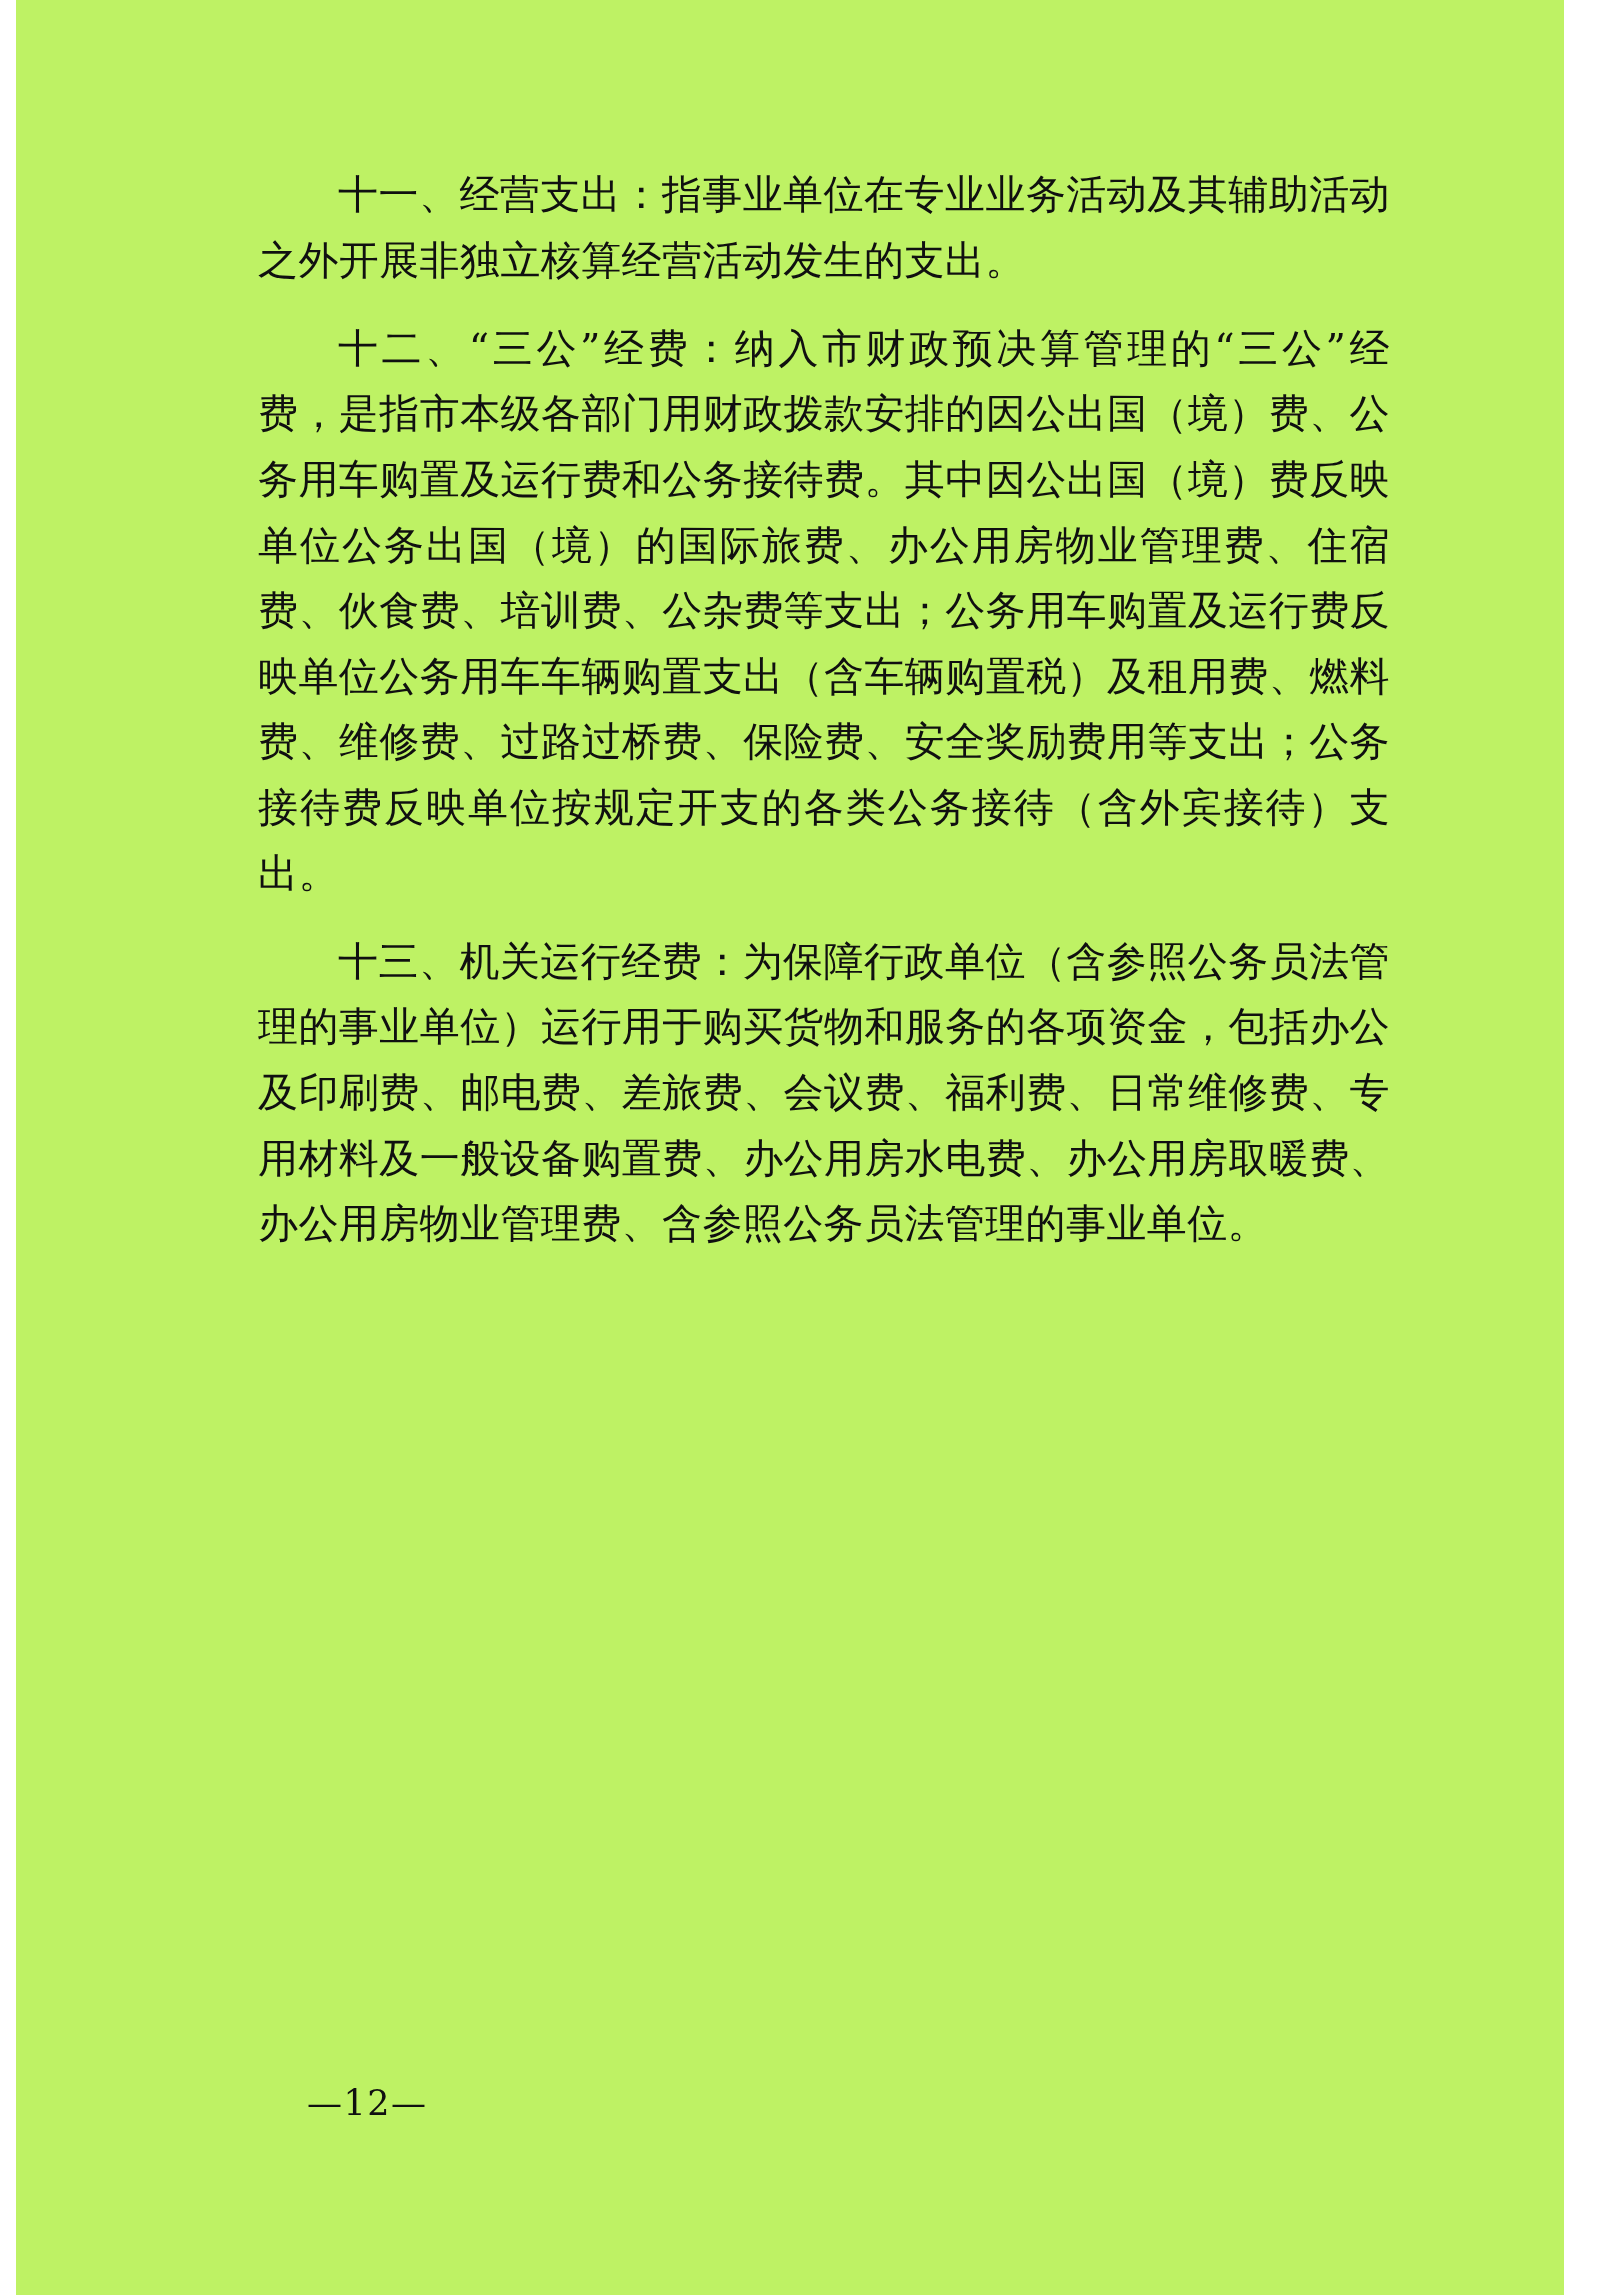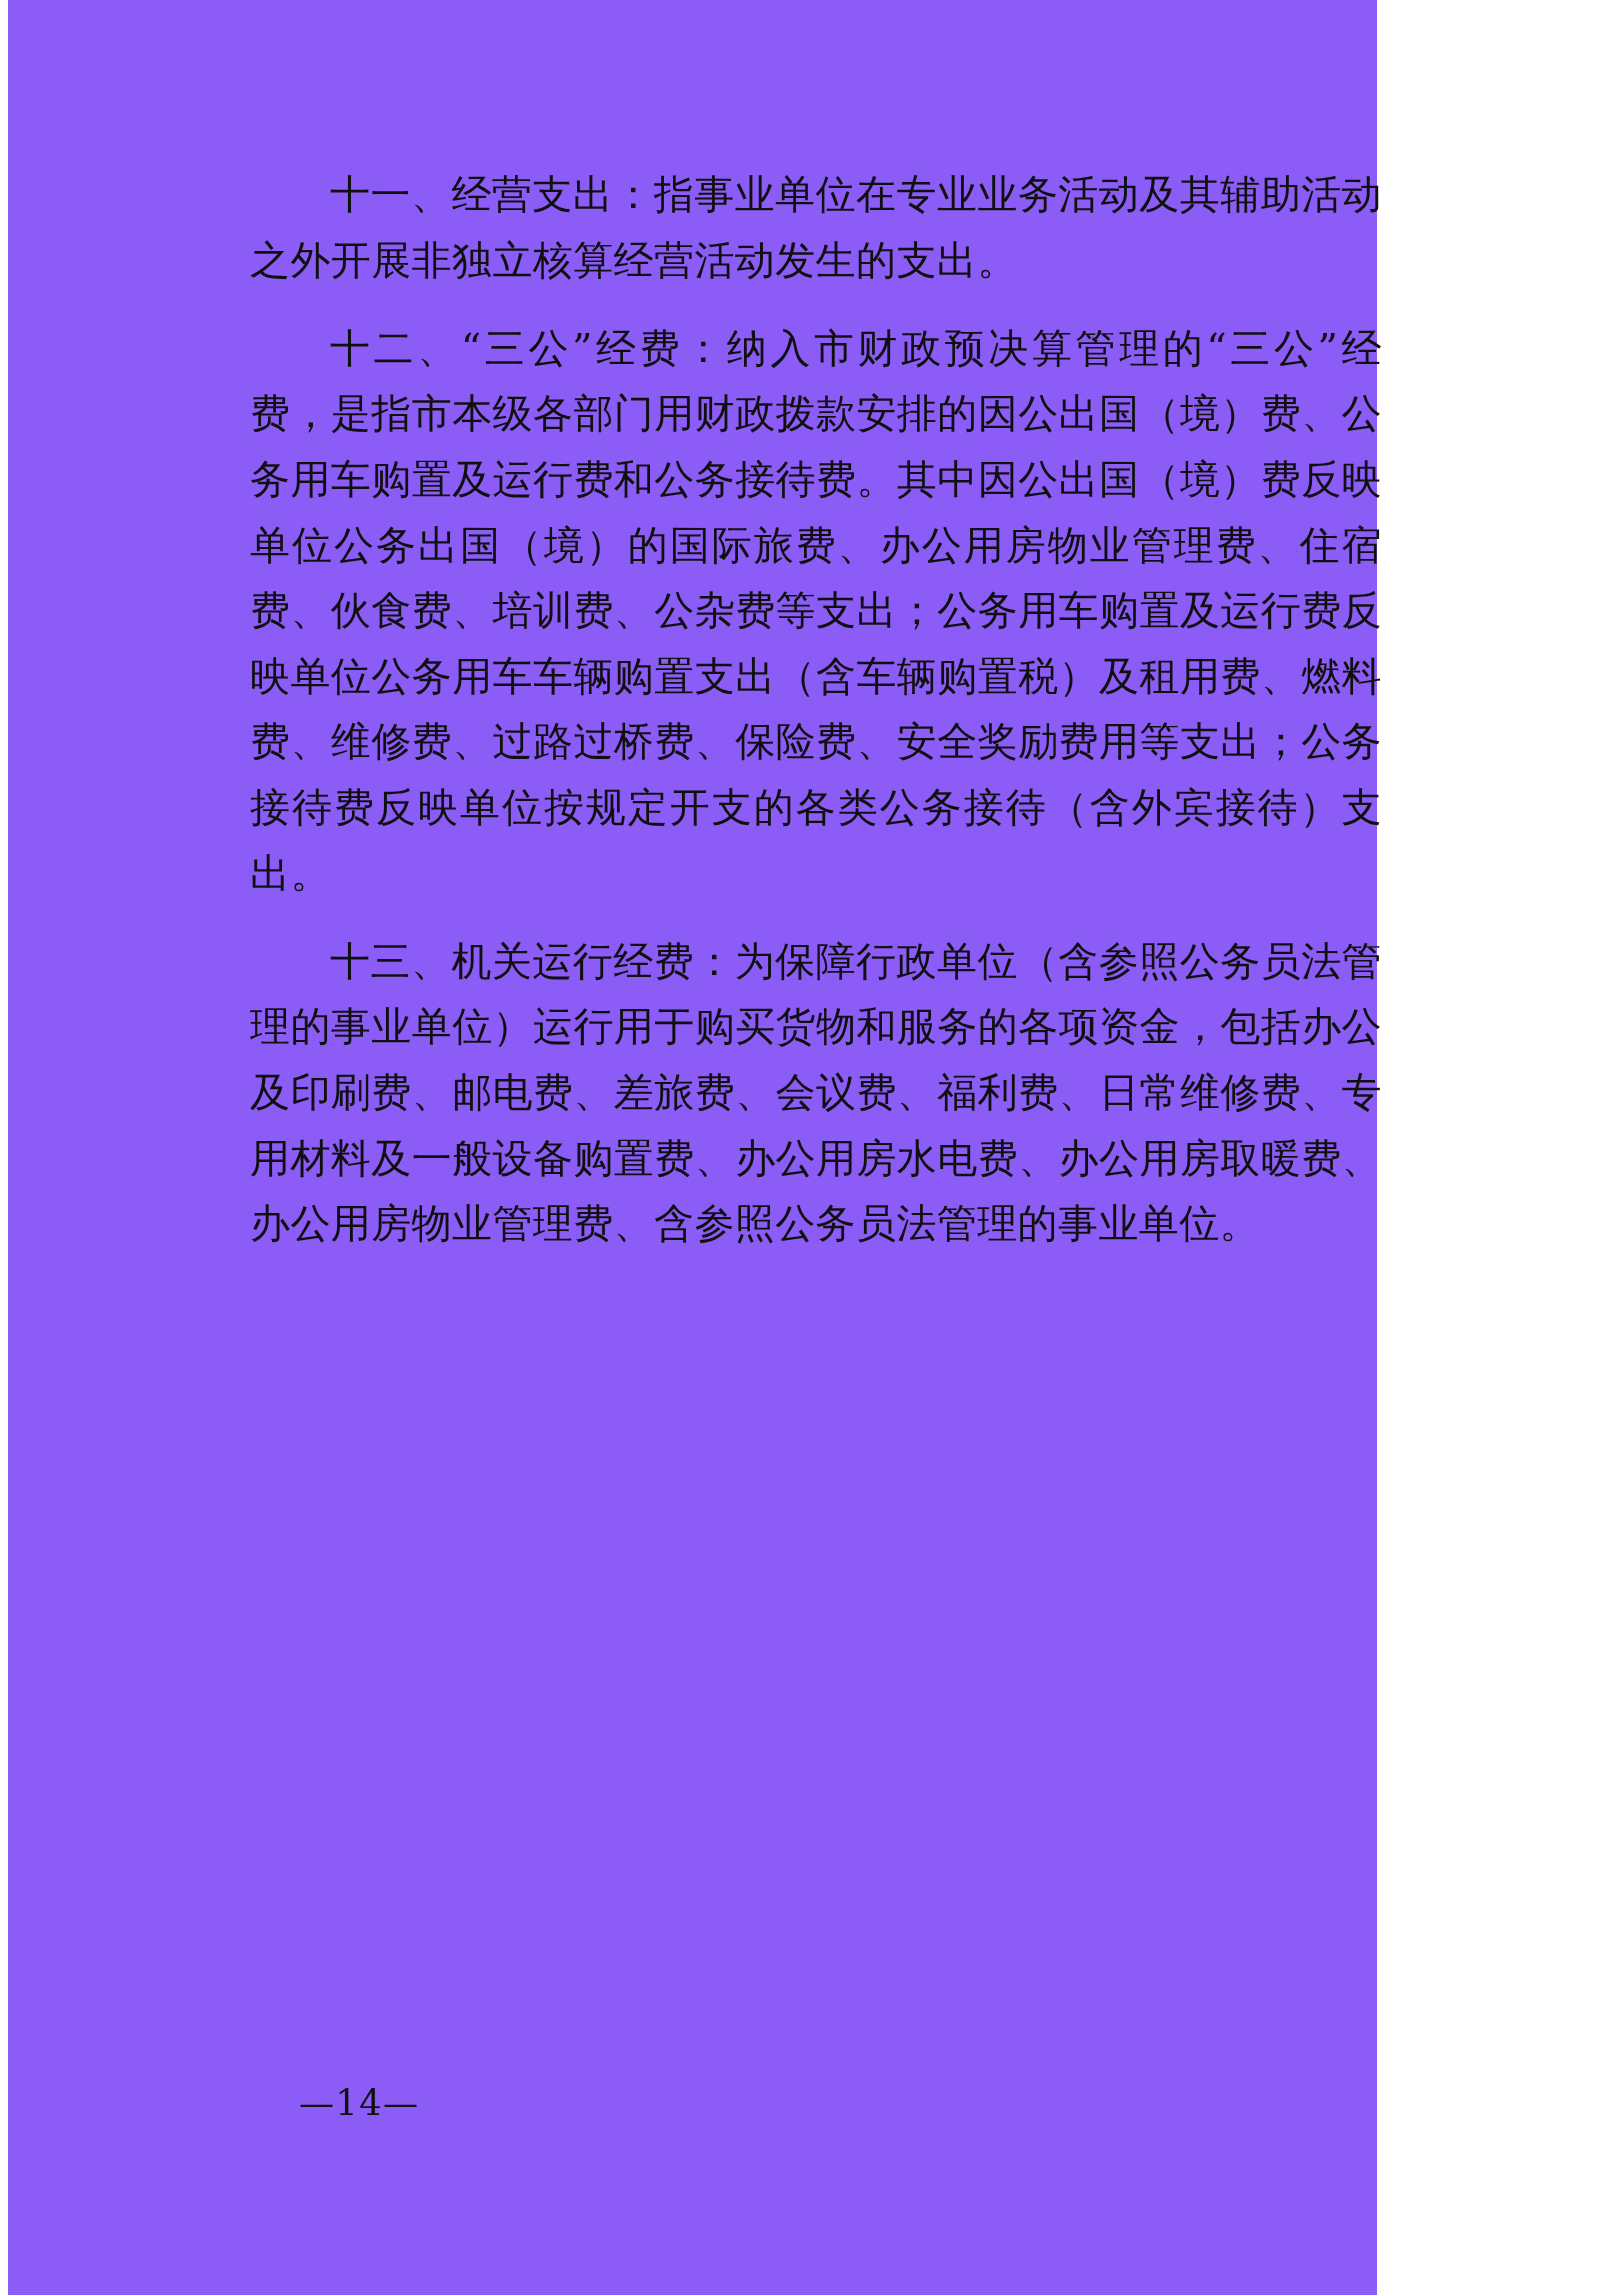--- a/index.html
+++ b/index.html
@@ -10,25 +10,25 @@
   body {
     width: 1623px;
     height: 2295px;
     font-family: "DejaVu Serif", "Liberation Serif", serif;
     color: #000000;
     position: relative;
     overflow: hidden;
   }
   .page {
     position: absolute;
-    left: 8px;
+    left: 16px;
     top: 0;
-    width: 1369px;
+    width: 1548px;
     height: 2295px;
-    background: #8b5cf6;
+    background: #bef264;
   }
   .content {
     position: absolute;
     left: 242px;
     top: 162px;
     width: 1132px;
   }
   p.para {
     margin: 0 0 22.6px 0;
     font-size: 40px;
@@ -53,15 +53,15 @@
 </style>
 </head>
 <body>
 
 <div class="page">
   <div class="content">
     <p class="para">十一、经营支出：指事业单位在专业业务活动及其辅助活动之外开展非独立核算经营活动发生的支出。</p>
     <p class="para">十二、“三公”经费：纳入市财政预决算管理的“三公”经费，是指市本级各部门用财政拨款安排的因公出国（境）费、公务用车购置及运行费和公务接待费。其中因公出国（境）费反映单位公务出国（境）的国际旅费、办公用房物业管理费、住宿费、伙食费、培训费、公杂费等支出；公务用车购置及运行费反映单位公务用车车辆购置支出（含车辆购置税）及租用费、燃料费、维修费、过路过桥费、保险费、安全奖励费用等支出；公务接待费反映单位按规定开支的各类公务接待（含外宾接待）支出。</p>
     <p class="para">十三、机关运行经费：为保障行政单位（含参照公务员法管理的事业单位）运行用于购买货物和服务的各项资金，包括办公及印刷费、邮电费、差旅费、会议费、福利费、日常维修费、专用材料及一般设备购置费、办公用房水电费、办公用房取暖费、办公用房物业管理费、含参照公务员法管理的事业单位。</p>
   </div>
-  <div class="footer">—14—</div>
+  <div class="footer">—12—</div>
 </div>
 
 
 </body></html>

